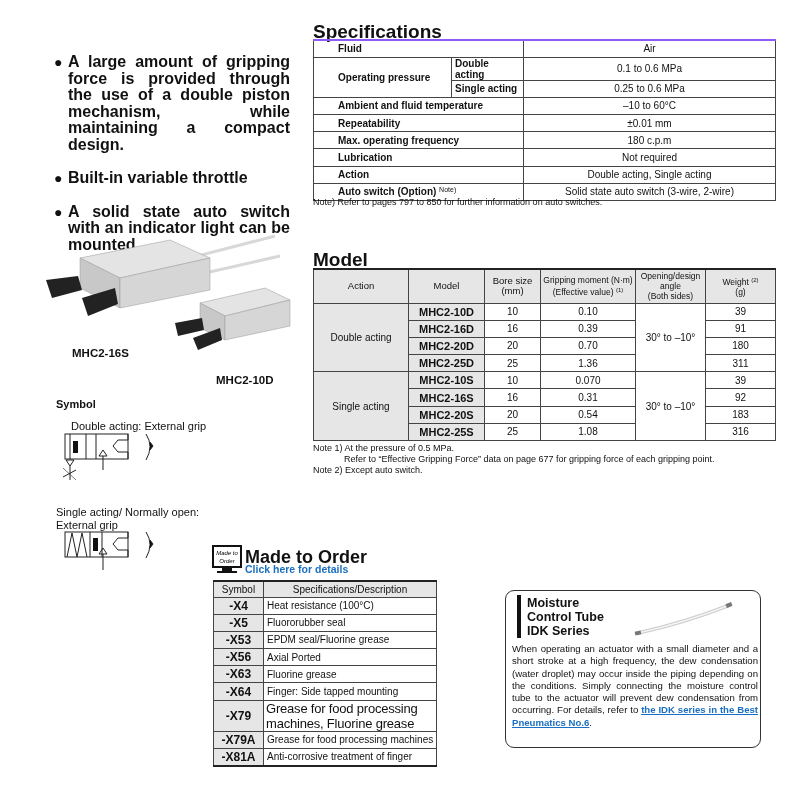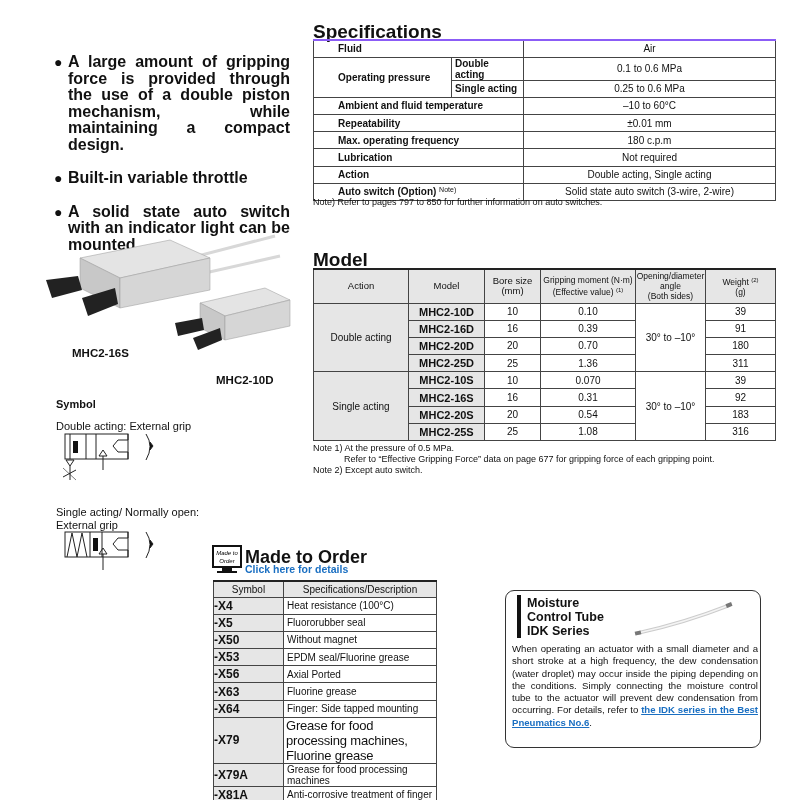--- a/index.html
+++ b/index.html
@@ -13,21 +13,21 @@
   .feature-text { display: block; margin-top: 16px; }
 
   
   .product-img { position: absolute; left: 40px; top: 228px; width: 270px; height: 150px; }
   .caption { position: absolute; font-weight: bold; font-size: 11.5px; }
   .cap-16s { left: 72px; top: 347px; }
   .cap-10d { left: 216px; top: 374px; }
 
   
   .sym-title { position: absolute; left: 56px; top: 398px; font-weight: bold; font-size: 11px; }
-  .sym-label1 { position: absolute; left: 56px; top: 420px; font-size: 11px; }
+  .sym-label1 { position: absolute; left: 71px; top: 420px; font-size: 11px; }
   .sym-label2 { position: absolute; left: 56px; top: 506px; font-size: 11px; line-height: 13px; width: 160px; }
   .sym1 { position: absolute; left: 58px; top: 432px; width: 110px; height: 65px; }
   .sym2 { position: absolute; left: 58px; top: 530px; width: 110px; height: 50px; }
 
   
   .h2 { position: absolute; font-weight: bold; font-size: 19px; }
   .spec-title { left: 313px; top: 21px; }
   .model-title { left: 313px; top: 249px; }
 
   table { border-collapse: collapse; font-size: 10px; }
@@ -53,21 +53,21 @@
   .model-notes { position: absolute; left: 313px; top: 443px; font-size: 9px; line-height: 11px; }
   .model-notes .indent { padding-left: 31px; display: block; }
 
   
   .mto-icon { position: absolute; left: 212px; top: 545px; width: 30px; height: 30px; }
   .mto-title { position: absolute; left: 245px; top: 547px; font-weight: bold; font-size: 18px; }
   .mto-link { position: absolute; left: 245px; top: 563px; font-weight: bold; font-size: 10.5px; color: #1a6fc2; text-decoration: none; cursor: pointer; }
   .mto-table { position: absolute; left: 213px; top: 580px; width: 224px; border-top: 2px solid #222; }
   .mto-table th { background: #e6e6e6; font-weight: normal; font-size: 10px; height: 16px; }
   .mto-table td { height: 17.2px; font-size: 10px; padding-left: 3px; }
-  .mto-table td.symc { background: #e6e6e6; font-weight: bold; font-size: 12px; width: 70px; padding: 0; }
+  .mto-table td.symc { background: #e6e6e6; font-weight: bold; font-size: 12px; text-align: center; width: 50px; padding: 0; }
   .mto-table td.tiny { font-size: 13px; letter-spacing: -0.2px; padding-left: 2px; }
   .mto-table { border-bottom: 2px solid #222; }
 
   
   .moist { position: absolute; left: 505px; top: 590px; width: 256px; height: 158px; border: 1.5px solid #333; border-radius: 9px; }
   .moist-bar { position: absolute; left: 11px; top: 4px; width: 4px; height: 43px; background: #111; }
   .moist-title { position: absolute; left: 21px; top: 5px; font-weight: bold; font-size: 12.5px; line-height: 14px; }
   .moist-tube { position: absolute; left: 128px; top: 10px; width: 100px; height: 40px; }
   .moist-body { position: absolute; left: 6px; top: 52px; width: 246px; font-size: 9.6px; line-height: 12.3px; text-align: justify; }
   .moist-link { color: #1a6fc2; font-weight: bold; text-decoration: underline; cursor: pointer; }
@@ -201,21 +201,21 @@
       <col style="width:95px">
       <col style="width:70px">
       <col>
     </colgroup>
   <tbody>
       <tr>
     <th>Action</th>
     <th>Model</th>
     <th><span>Bore size</span><br><span>(mm)</span></th>
     <th class="small"><span>Gripping moment (N·m)</span><br><span>(Effective value)</span> <sup>(1)</sup></th>
-    <th class="small"><span>Opening/diameter</span><br><span>angle</span><br><span>(Both sides)</span></th>
+    <th class="small"><span>Opening/design</span><br><span>angle</span><br><span>(Both sides)</span></th>
     <th class="small"><span>Weight</span> <sup>(2)</sup><br><span>(g)</span></th>
   </tr>
   </tbody>
     <tbody id="model-body">
       <tr>
         <td class="action" rowspan="4">Double acting</td>
         <td class="model">MHC2-10D</td>
         <td>10</td>
         <td>0.10</td>
         <td rowspan="4">30° to –10°</td>
@@ -290,24 +290,20 @@
   </tr>
   </tbody>
     <tbody id="mto-body">
       <tr>
         <td class="symc">-X4</td>
         <td>Heat resistance (100°C)</td>
       </tr>
       <tr>
         <td class="symc">-X5</td>
         <td>Fluororubber seal</td>
-      </tr>
-      <tr>
-        <td class="symc">-X50</td>
-        <td>Without magnet</td>
       </tr>
       <tr>
         <td class="symc">-X53</td>
         <td>EPDM seal/Fluorine grease</td>
       </tr>
       <tr>
         <td class="symc">-X56</td>
         <td>Axial Ported</td>
       </tr>
       <tr>

